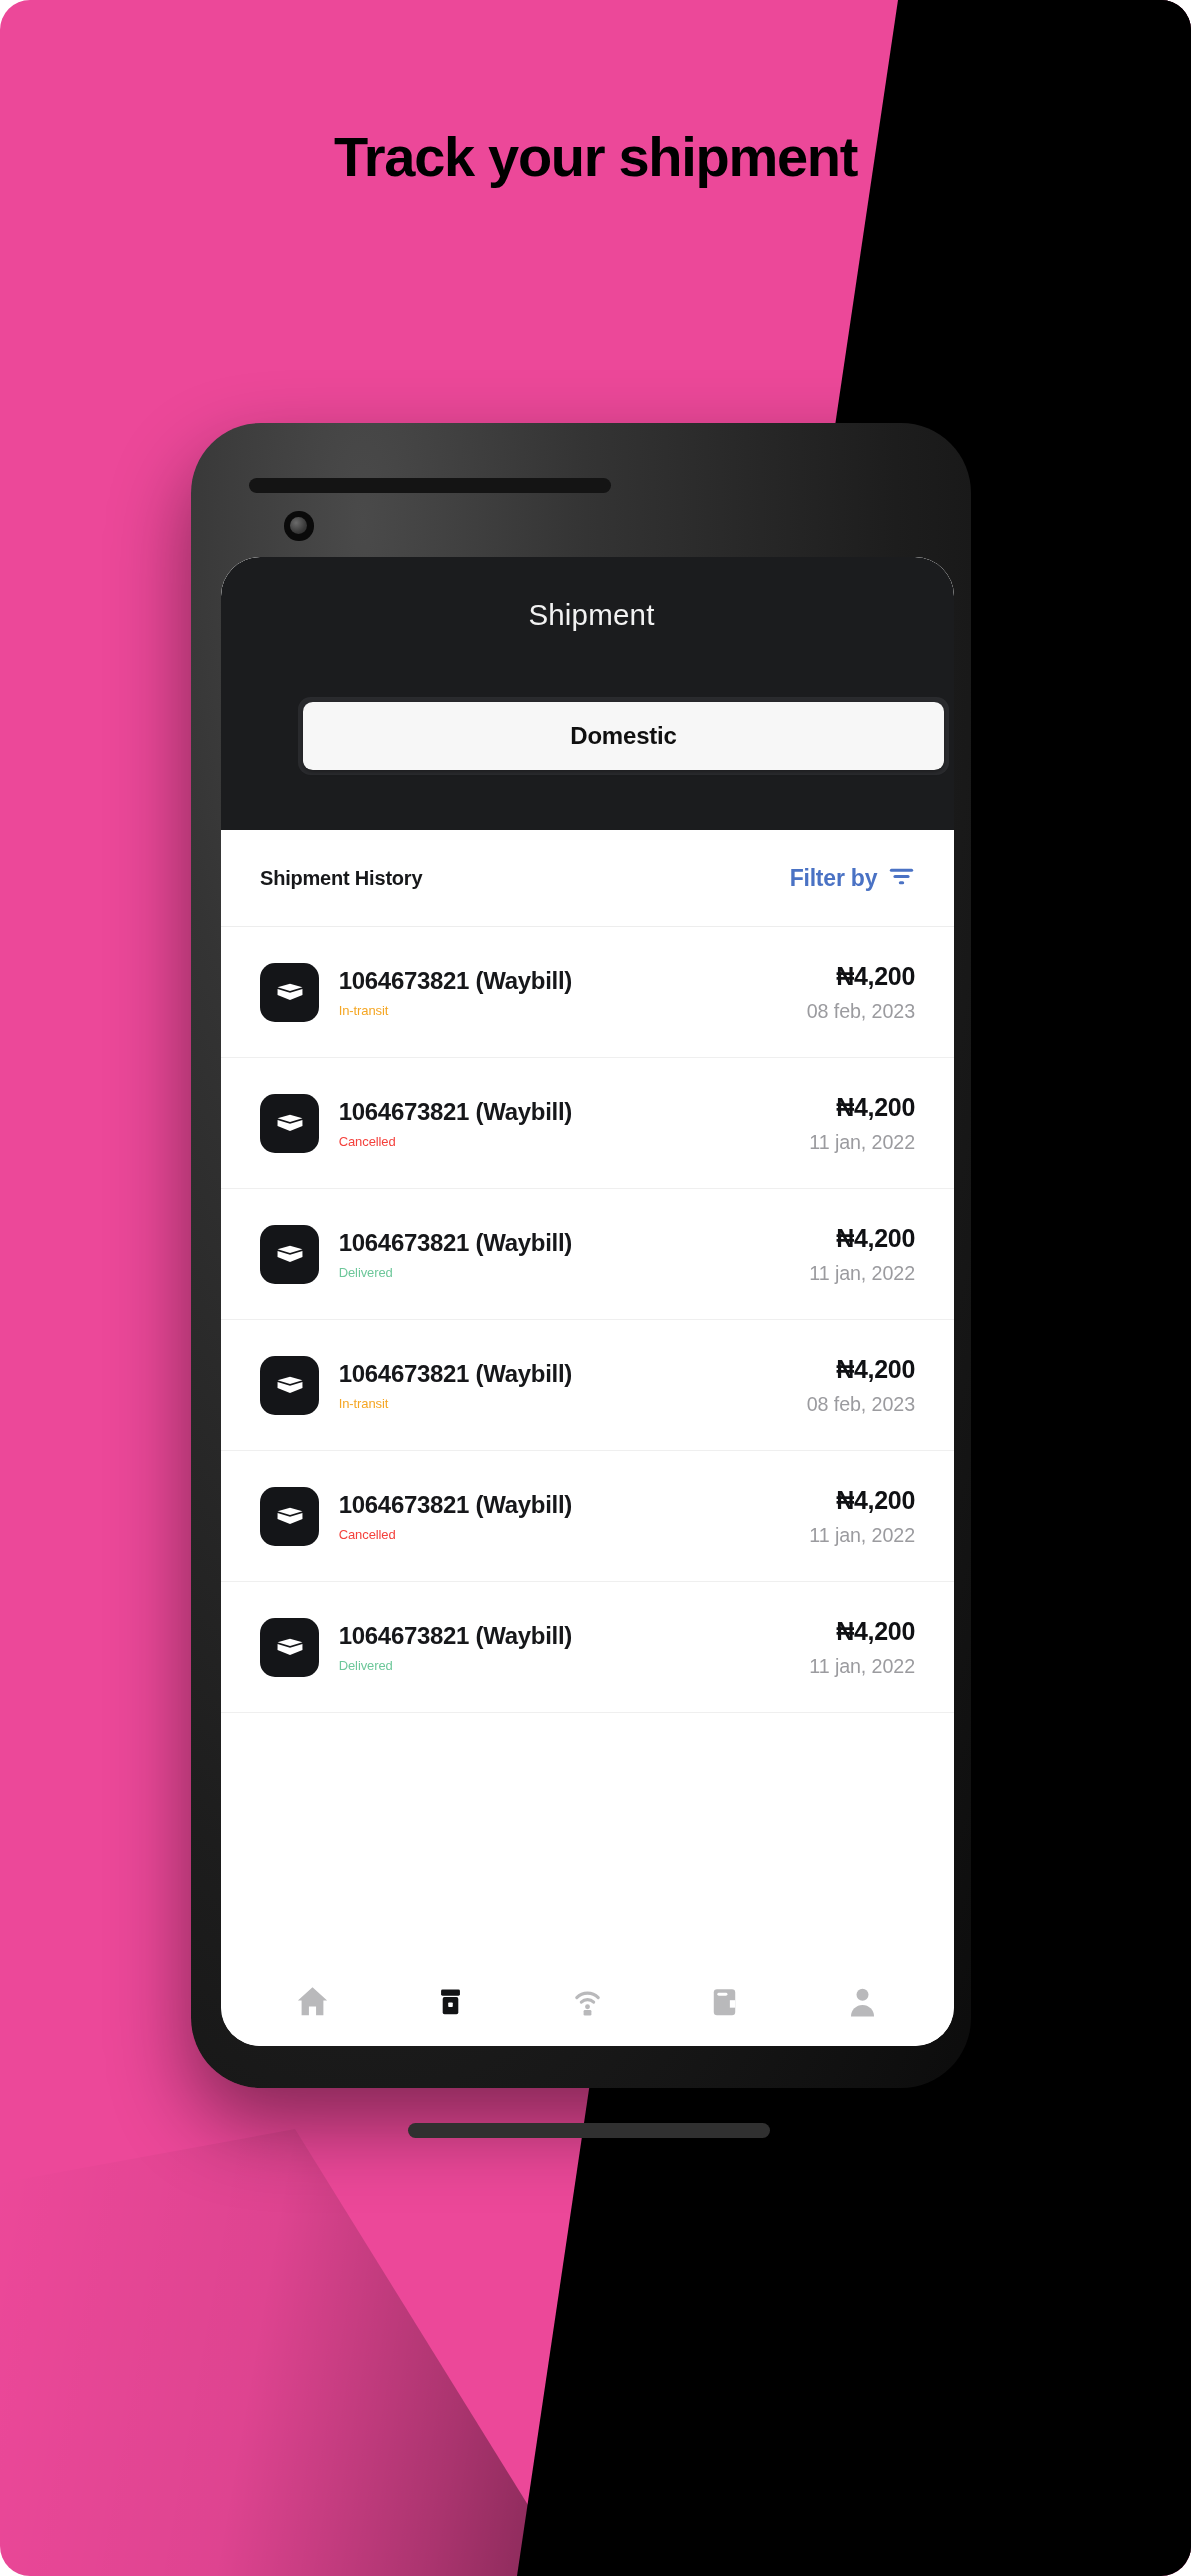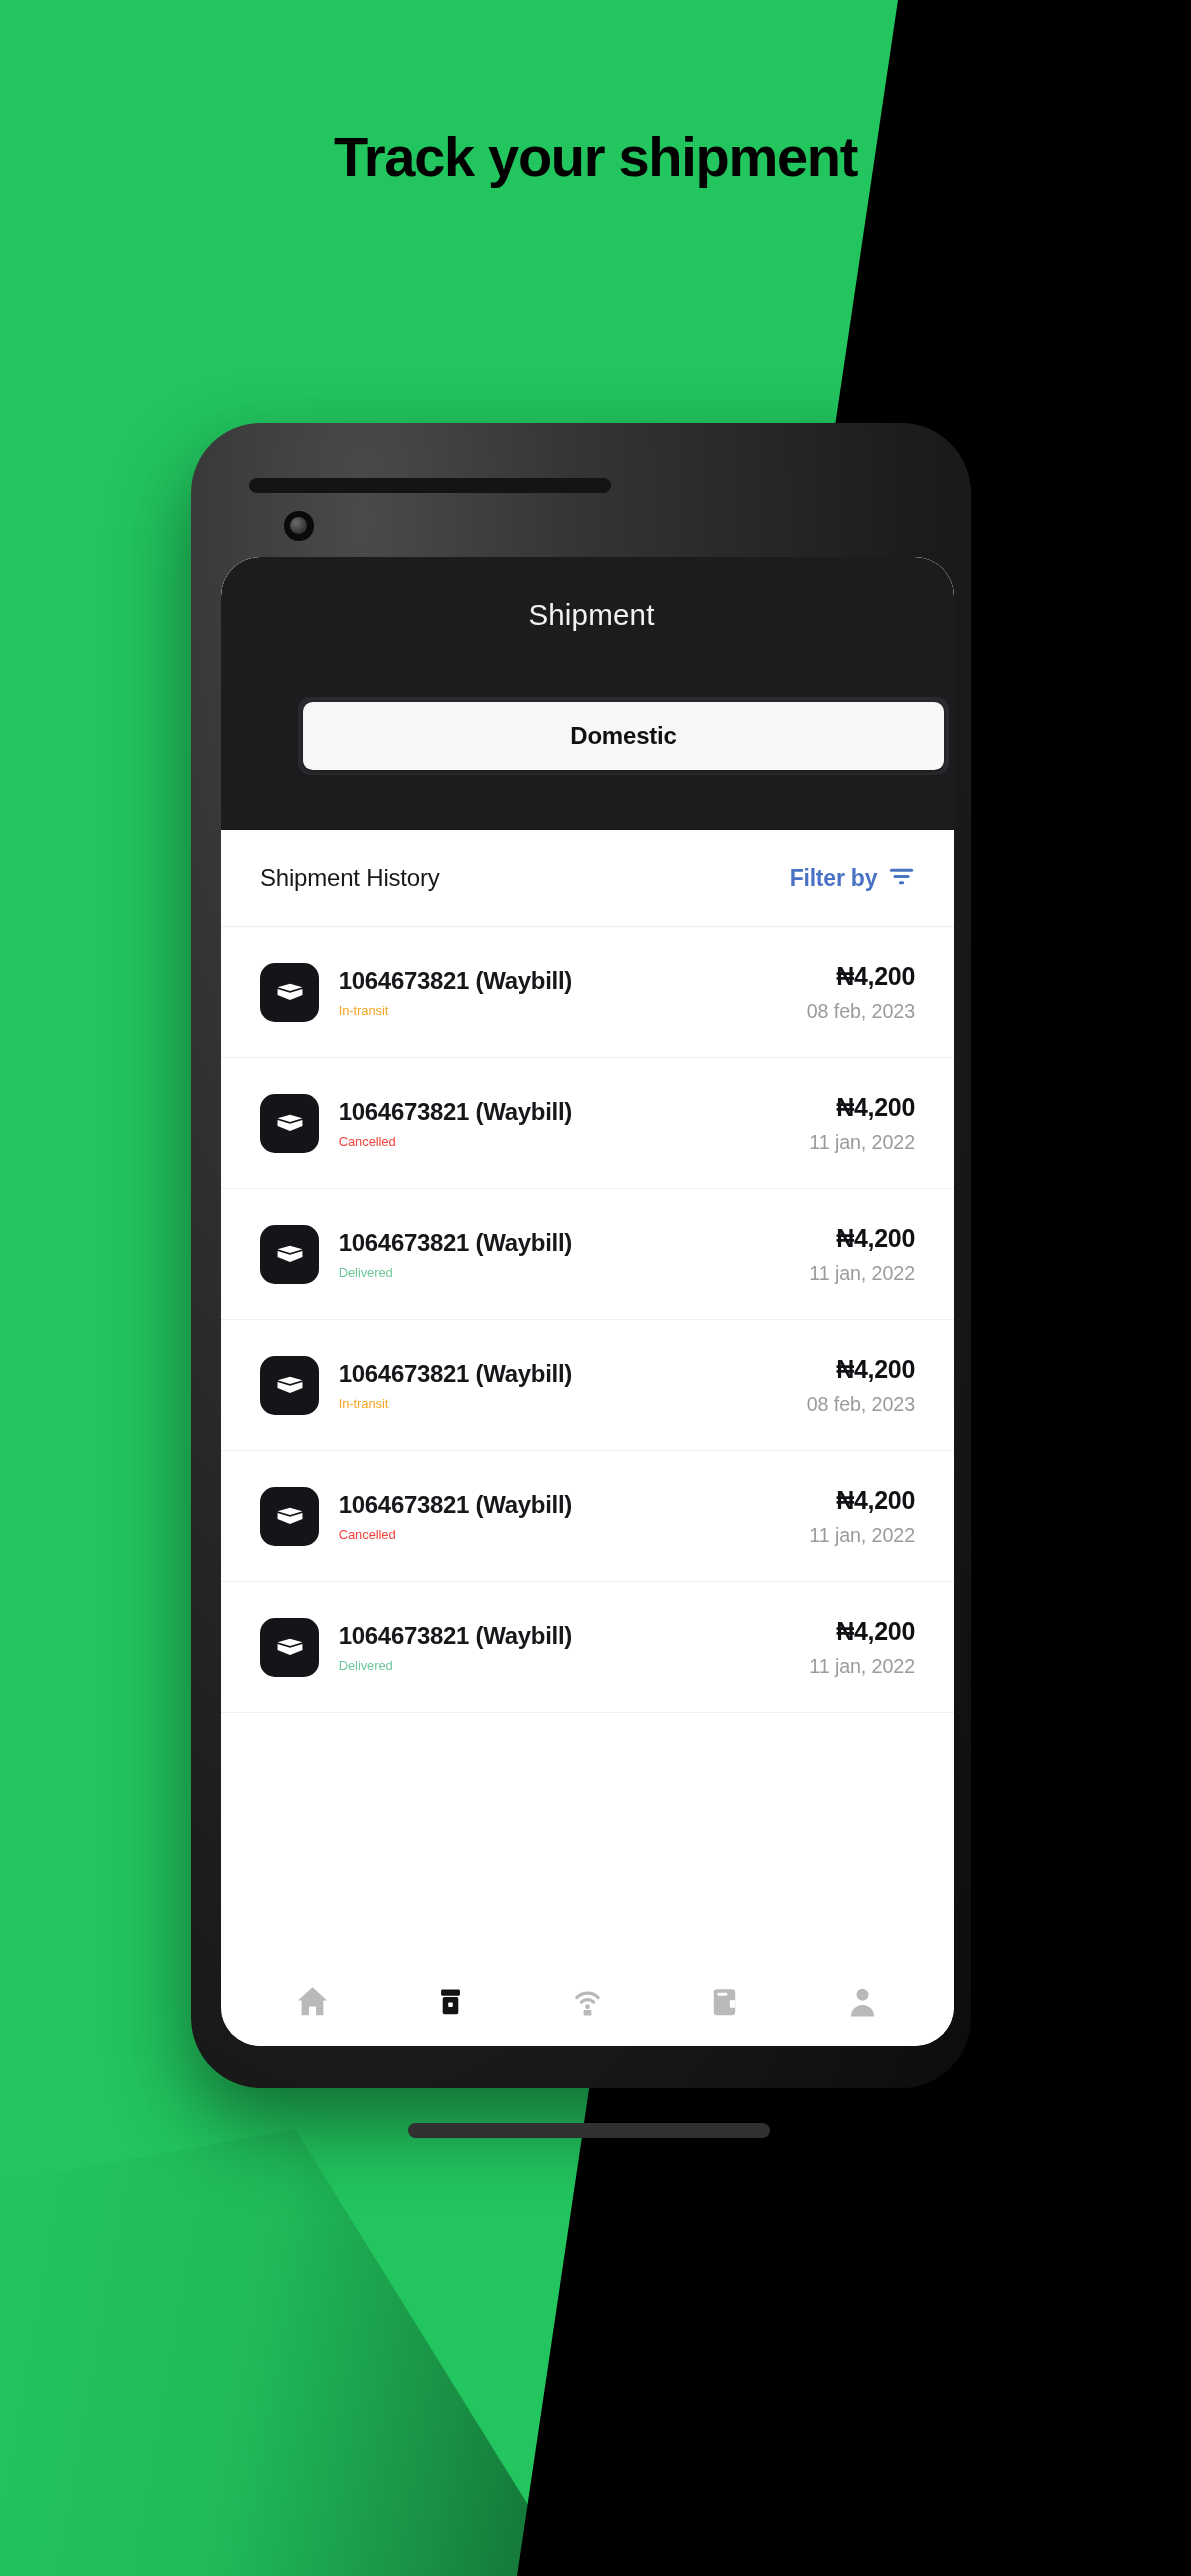--- a/index.html
+++ b/index.html
@@ -9,22 +9,23 @@
     height: 2576px;
     background: #ffffff;
     font-family: "Liberation Sans", sans-serif;
     overflow: hidden;
   }
 
   #stage {
     position: relative;
     width: 1191px;
     height: 2576px;
-    background: #22c55e;
+    background: #ec4899;
     overflow: hidden;
+    border-radius: 30px;
   }
 
   
   .bg-wedge-top {
     position: absolute;
     top: 0; left: 0;
     width: 1191px; height: 2576px;
     background: #000000;
     -webkit-clip-path: polygon(1191px 0, 1191px 100%, 1191px 100%, 899px 0);
     clip-path: polygon(1191px 0, 1191px 2576px, 899px 0);
@@ -166,22 +167,22 @@
   
   .list-header {
     display: flex;
     align-items: center;
     justify-content: space-between;
     padding: 0 39px;
     height: 97px;
     border-bottom: 1.8px solid #ededed;
   }
   .list-title {
-    font-size: 24px;
-    font-weight: 400;
+    font-size: 20px;
+    font-weight: 700;
     color: #17181a;
     letter-spacing: -0.2px;
   }
   .filter-wrap {
     display: flex;
     align-items: center;
     gap: 10.7px;
   }
   .filter-label {
     font-size: 23px;

